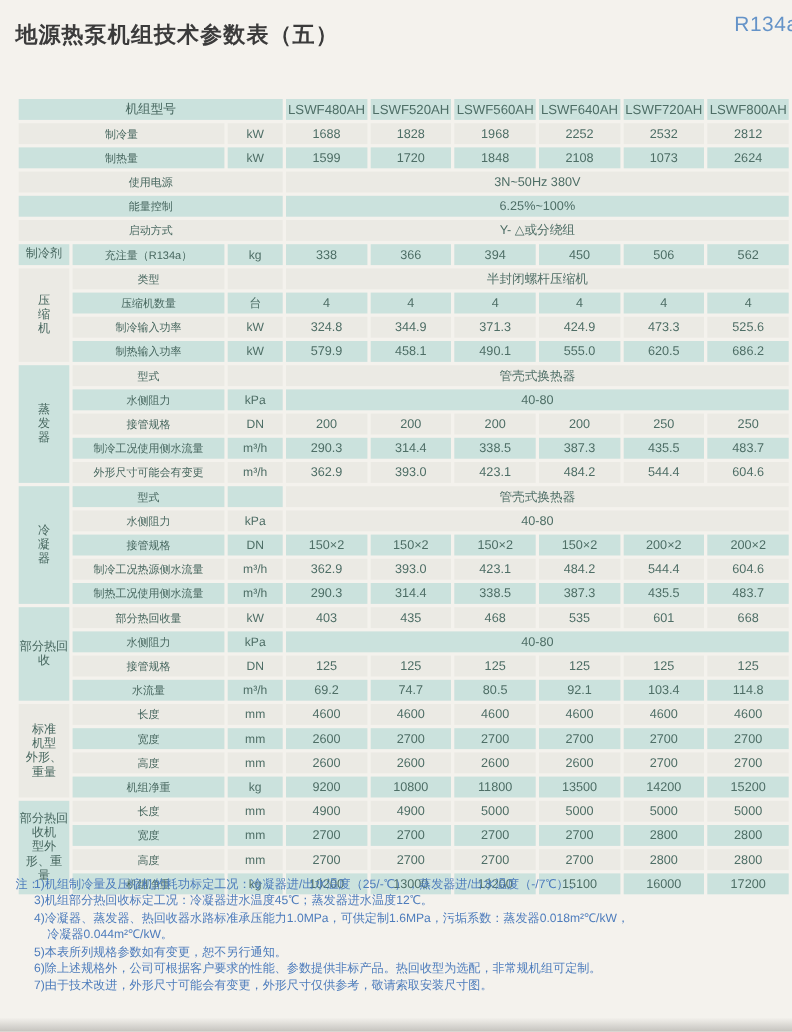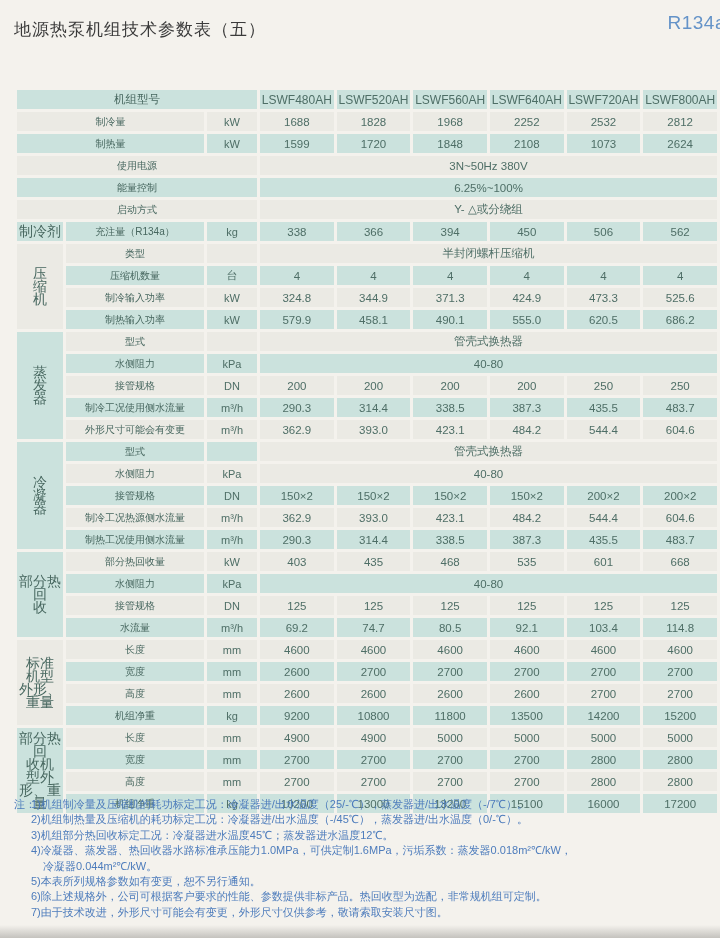--- a/index.html
+++ b/index.html
@@ -3,39 +3,39 @@
 <meta charset="utf-8">
 <style>
   html,body{margin:0;padding:0}
   body{
     width:720px;height:938px;position:relative;overflow:hidden;
     background:#f4f2ed;
     font-family:"Liberation Sans", sans-serif;
   }
   .page-title{
     position:absolute;left:14px;top:18px;
-    font-size:17px;font-weight:normal;color:#3b3b3b;letter-spacing:1px;
+    font-size:20px;font-weight:bold;color:#3b3b3b;letter-spacing:1px;
   }
   .refrigerant{
     position:absolute;right:-6px;top:12px;
     font-size:19px;color:#6493c8;letter-spacing:.5px;
   }
   table.spec{
     position:absolute;left:14px;top:57px;width:706px;
     border-collapse:separate;border-spacing:3px;table-layout:fixed;margin-top:30px;
   }
   td,th{
     height:19px;padding:0 1px;text-align:center;vertical-align:middle;
     font-weight:normal;color:#4e6e66;overflow:hidden;
   }
   .c-teal{background:#cbe2dd}
   .c-light{background:#ebeae4}
   th.hdr{font-size:11.5px;color:#47675f}
   th.model{font-size:12px}
-  td.grp{white-space:pre-line;font-size:14px;line-height:13px;color:#47675f}
+  td.grp{white-space:pre-line;font-size:11px;line-height:13px;color:#47675f}
   td.lbl{font-size:10px;color:#47675f}
   td.unit{font-size:11px}
   td.val{font-size:11.5px}
   .notes{
     position:absolute;left:14px;top:797px;width:700px;
     font-size:11px;line-height:15.4px;color:#4d7cbc;
     padding-left:17px;box-sizing:border-box;
   }
   .note-prefix{position:absolute;left:0;top:0}
   .note-line{white-space:nowrap}
@@ -366,21 +366,20 @@
         <td class="val c-teal">16000</td>
         <td class="val c-teal">17200</td>
       </tr>
     </tbody>
 </table>
 
 <div class="notes">
   <span class="note-prefix">注：</span>
   <div id="note-lines">
       <div class="note-line">1)机组制冷量及压缩机的耗功标定工况：冷凝器进/出水温度（25/-℃），蒸发器进/出水温度（-/7℃）。</div>
-      <div class="note-line">2)机组制热量及压缩机的耗功标定工况：冷凝器进/出水温度（-/45℃），蒸发器进/出水温度（0/-℃）。</div>
       <div class="note-line">3)机组部分热回收标定工况：冷凝器进水温度45℃；蒸发器进水温度12℃。</div>
       <div class="note-line">4)冷凝器、蒸发器、热回收器水路标准承压能力1.0MPa，可供定制1.6MPa，污垢系数：蒸发器0.018m²℃/kW，</div>
       <div class="note-line cont">冷凝器0.044m²℃/kW。</div>
       <div class="note-line">5)本表所列规格参数如有变更，恕不另行通知。</div>
       <div class="note-line">6)除上述规格外，公司可根据客户要求的性能、参数提供非标产品。热回收型为选配，非常规机组可定制。</div>
       <div class="note-line">7)由于技术改进，外形尺寸可能会有变更，外形尺寸仅供参考，敬请索取安装尺寸图。</div>
     </div>
 </div>
 
 <div class="page-edge"></div>

